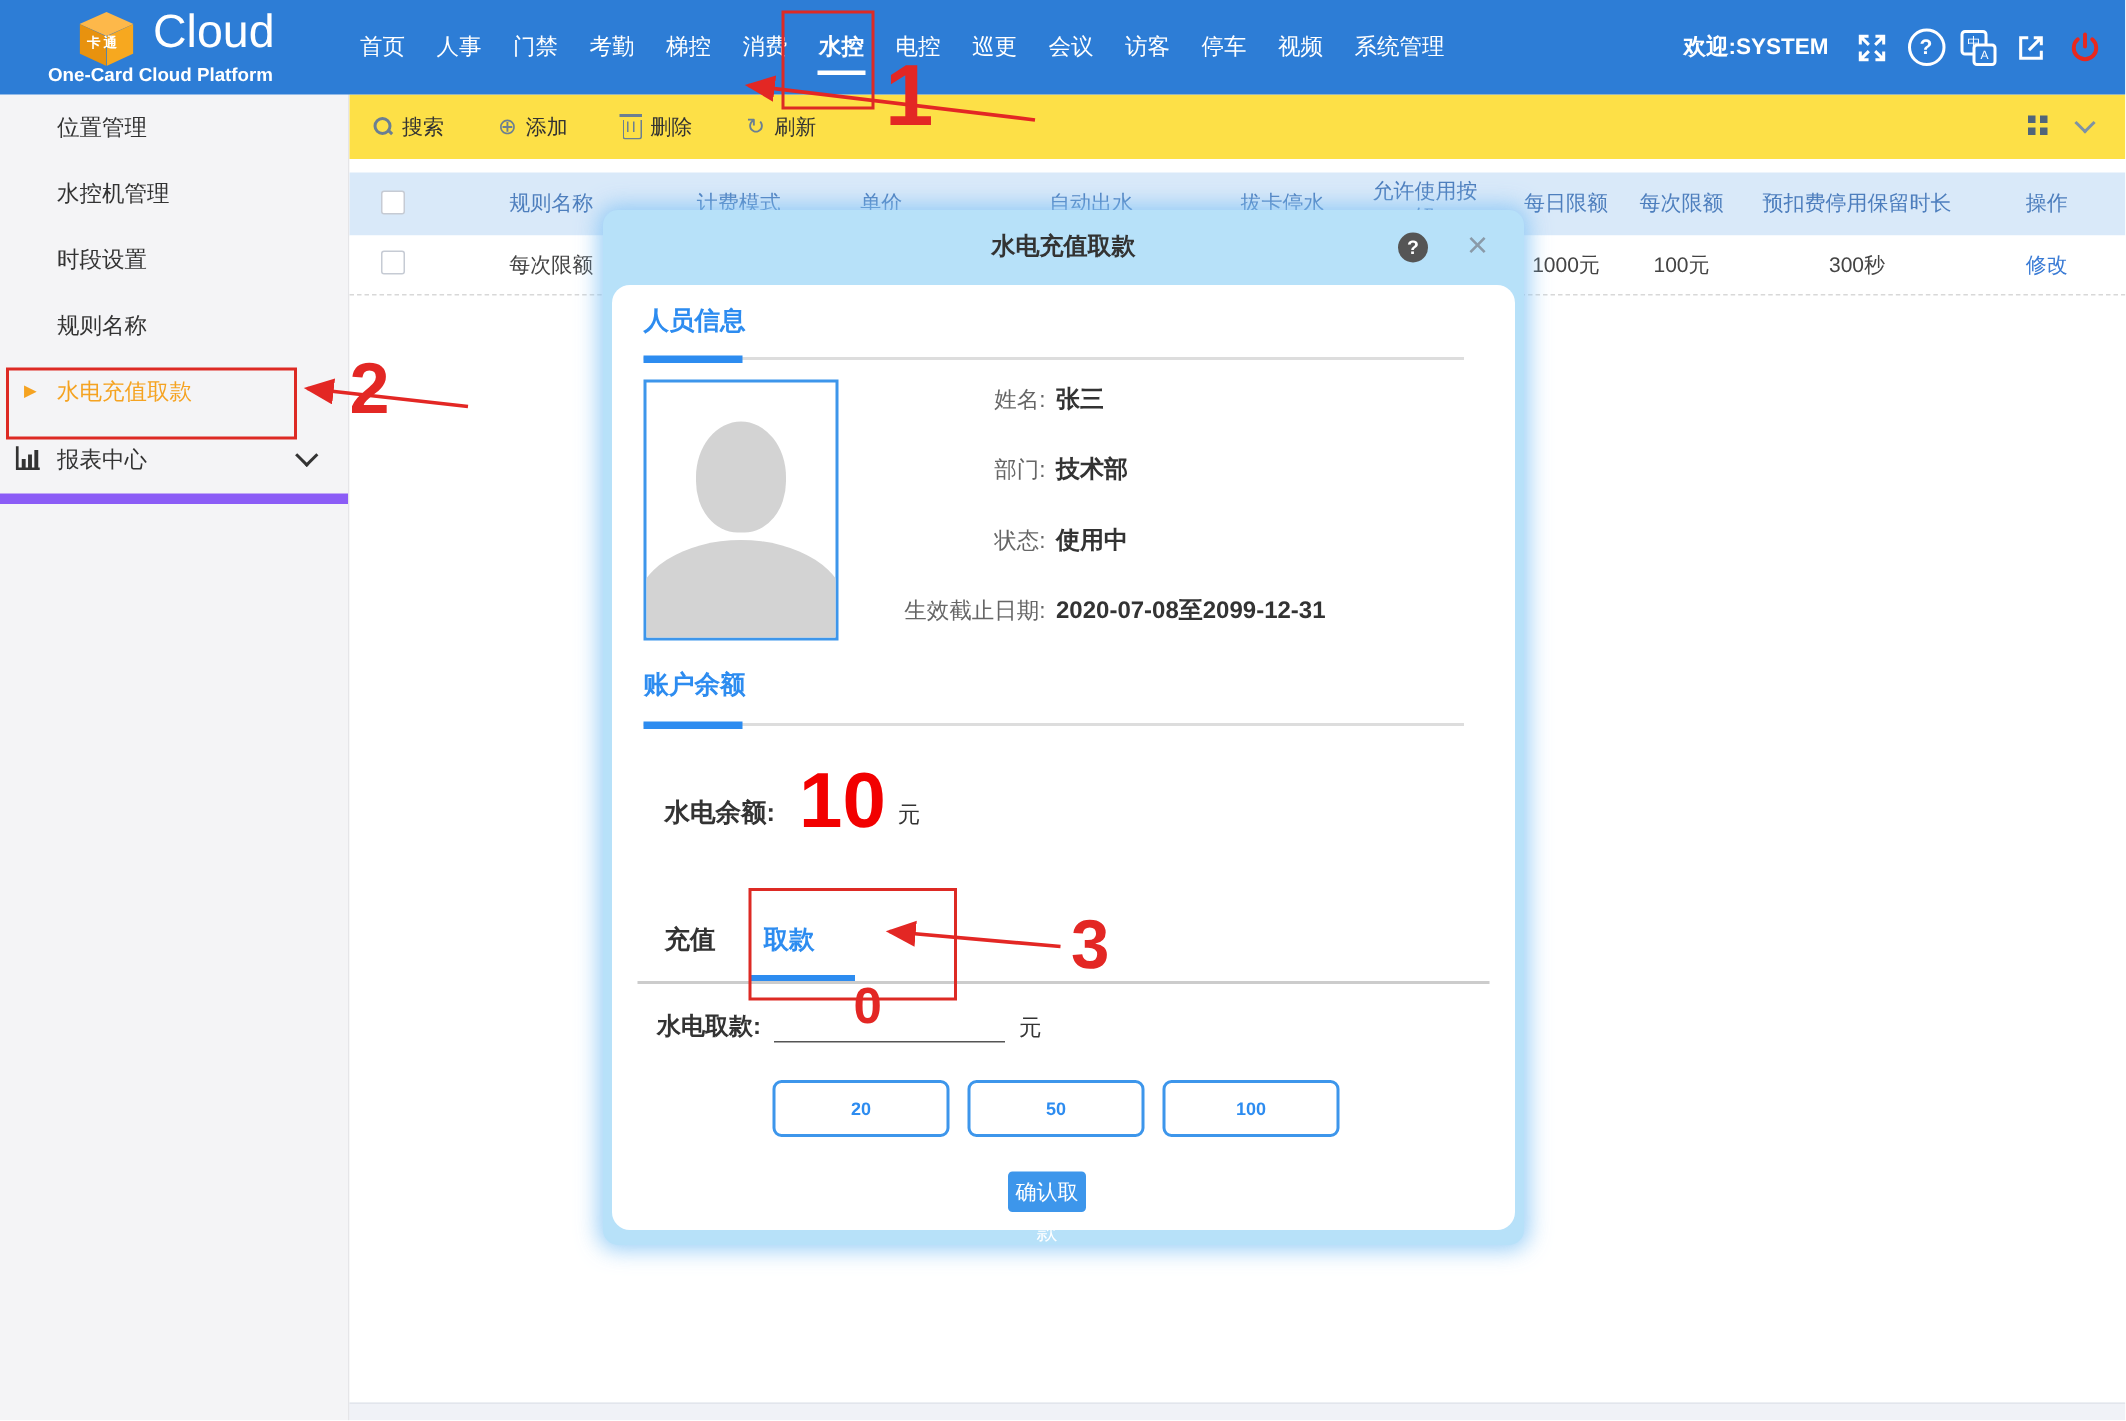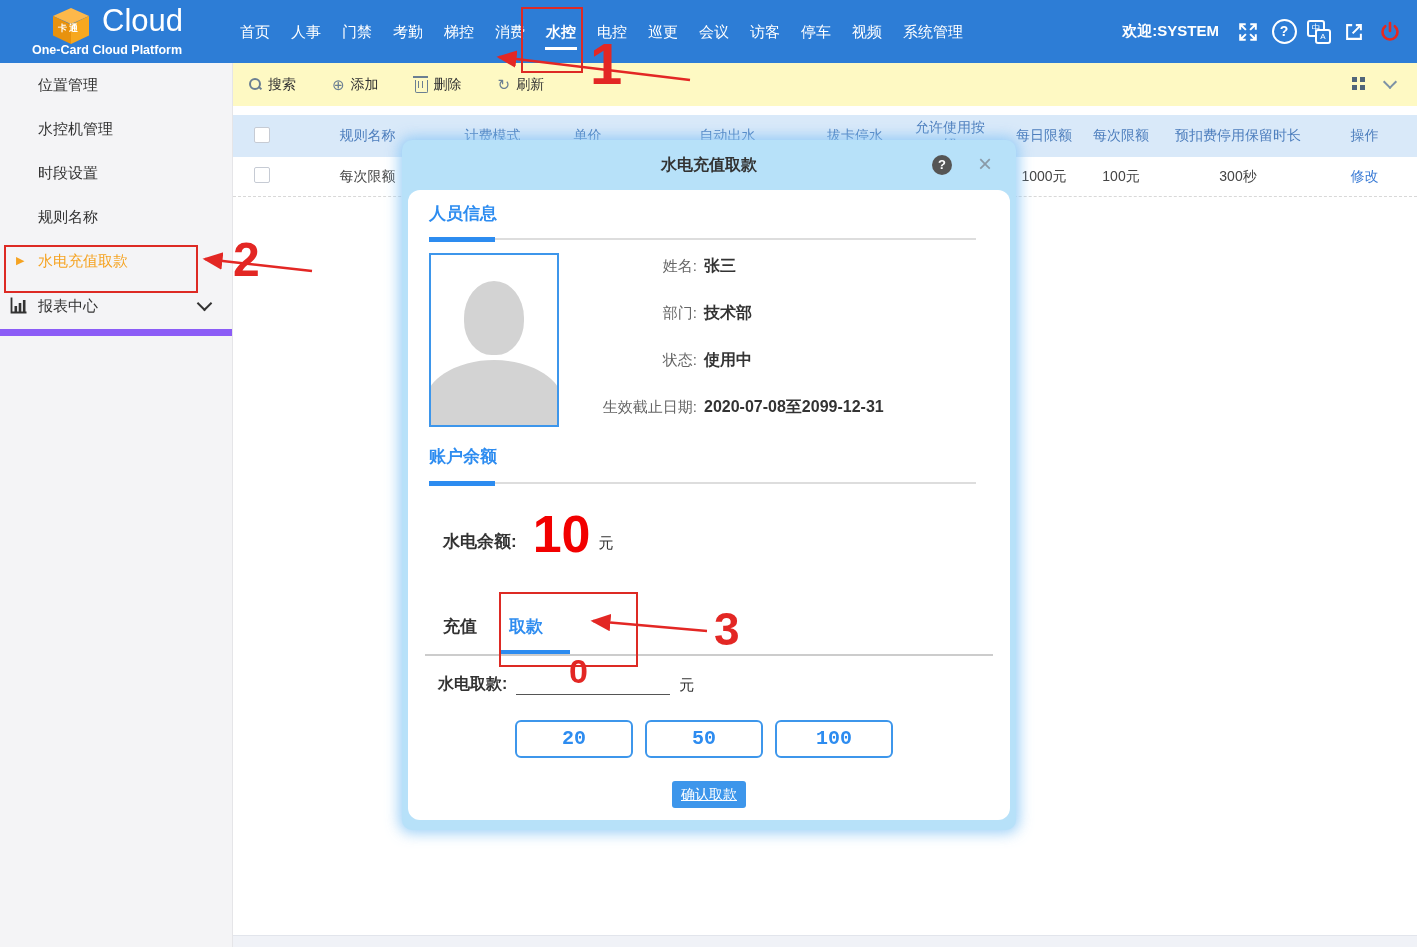--- a/index.html
+++ b/index.html
@@ -30,21 +30,21 @@
   .sidebar{position:absolute;left:0;top:63px;width:233px;height:884px;background:#f4f4f6;border-right:1px solid #e5e5e8;box-sizing:border-box;}
   .side-item{position:relative;height:44px;display:flex;align-items:center;padding-left:38px;font-size:15px;color:#333;cursor:pointer;}
   .side-item.active{color:#f5a321;}
   .side-marker{position:absolute;left:16px;top:15px;font-size:11px;color:#f5a321;}
   .side-item.report{height:46px;border-bottom:7px solid #8b5cf6;}
   .chart-ic{position:absolute;left:9px;top:13px;}
   .chev{position:absolute;right:22px;top:15px;width:9px;height:9px;border-right:2px solid #333;border-bottom:2px solid #333;transform:rotate(45deg);}
 
   
   .content{position:absolute;left:233px;top:63px;width:1184px;height:872px;background:#fff;}
-  .toolbar{position:absolute;left:0;top:0;right:0;height:43px;background:#fef9c3;display:flex;align-items:center;gap:36px;padding-left:16px;}
+  .toolbar{position:absolute;left:0;top:0;right:0;height:43px;background:#fde047;display:flex;align-items:center;gap:36px;padding-left:16px;}
   .tb-btn{display:flex;align-items:center;gap:6px;font-size:14px;color:#333;cursor:pointer;}
   .glyph{color:#6b7f92;font-size:15px;line-height:14px;}
   .search-ic{position:relative;width:13px;height:13px;}
   .search-ic::before{content:"";position:absolute;left:0;top:0;width:8px;height:8px;border:2px solid #6b7f92;border-radius:50%;}
   .search-ic::after{content:"";position:absolute;left:9px;top:9px;width:4px;height:2px;background:#6b7f92;transform:rotate(45deg);}
   .trash-ic{position:relative;width:11px;height:12px;border:1.5px solid #6b7f92;border-top:none;border-radius:0 0 2px 2px;margin-top:3px;}
   .trash-ic::before{content:"";position:absolute;left:-3px;top:-4px;width:15px;height:2px;background:#6b7f92;}
   .trash-ic::after{content:"";position:absolute;left:2px;top:1px;width:1.5px;height:7px;background:#6b7f92;box-shadow:4px 0 0 #6b7f92;}
   .tb-right{position:absolute;right:22px;top:14px;display:flex;align-items:center;gap:20px;}
   .grid-ic{width:13px;height:13px;position:relative;}
@@ -87,22 +87,22 @@
   .tabs{position:absolute;left:35px;top:425px;display:flex;gap:32px;font-size:17px;font-weight:bold;}
   .tab{color:#333;cursor:pointer;}
   .tab.active{color:#2d8cf0;}
   .tab-underline{position:absolute;left:92px;top:460px;width:70px;height:5px;background:#2d8cf0;}
   .tabs-divider{position:absolute;left:17px;right:17px;top:464px;border-bottom:2px solid #ccc;}
   .withdraw-row{position:absolute;left:30px;top:482px;display:flex;align-items:flex-end;}
   .wd-label{font-size:16px;font-weight:bold;color:#333;}
   .wd-input{width:150px;height:20px;margin-left:9px;border:none;border-bottom:1px solid #555;border-radius:0;font-size:15px;outline:none;background:transparent;}
   .wd-unit{font-size:15px;color:#333;margin-left:9px;}
   .quick{position:absolute;left:107px;top:530px;display:flex;gap:12px;}
-  .qbtn{width:114px;height:34px;border:2px solid #3d96eb;border-radius:6px;color:#2d8cf0;font-size:20px;font-weight:bold;text-align:center;line-height:34px;cursor:pointer;background:#fff;font-family:Liberation Mono, monospace;}
-  .confirm{position:absolute;left:264px;top:591px;width:74px;height:27px;background:#3d96eb;border-radius:3px;color:#fff;font-size:14px;text-align:center;line-height:27px;cursor:pointer;text-decoration:underline;}
+  .qbtn{width:114px;height:34px;border:2px solid #3d96eb;border-radius:6px;color:#2d8cf0;font-size:12px;font-weight:bold;text-align:center;line-height:34px;cursor:pointer;background:#fff;}
+  .confirm{position:absolute;left:264px;top:591px;width:52px;height:27px;background:#3d96eb;border-radius:3px;color:#fff;font-size:14px;text-align:center;line-height:27px;cursor:pointer;}
 
   
   .ann-box{position:absolute;border:2px solid #dd2a24;z-index:100;pointer-events:none;}
   .box1{left:521px;top:7px;width:58px;height:62px;}
   .box2{left:4px;top:245px;width:190px;height:44px;}
   .box3{left:499px;top:592px;width:135px;height:71px;}
   .ann-num{position:absolute;color:#e32724;font-weight:bold;z-index:100;pointer-events:none;line-height:1;}
   .n1{left:590px;top:35px;font-size:58px;}
   .n2{left:233px;top:236px;font-size:48px;}
   .n3{left:714px;top:606px;font-size:46px;}

